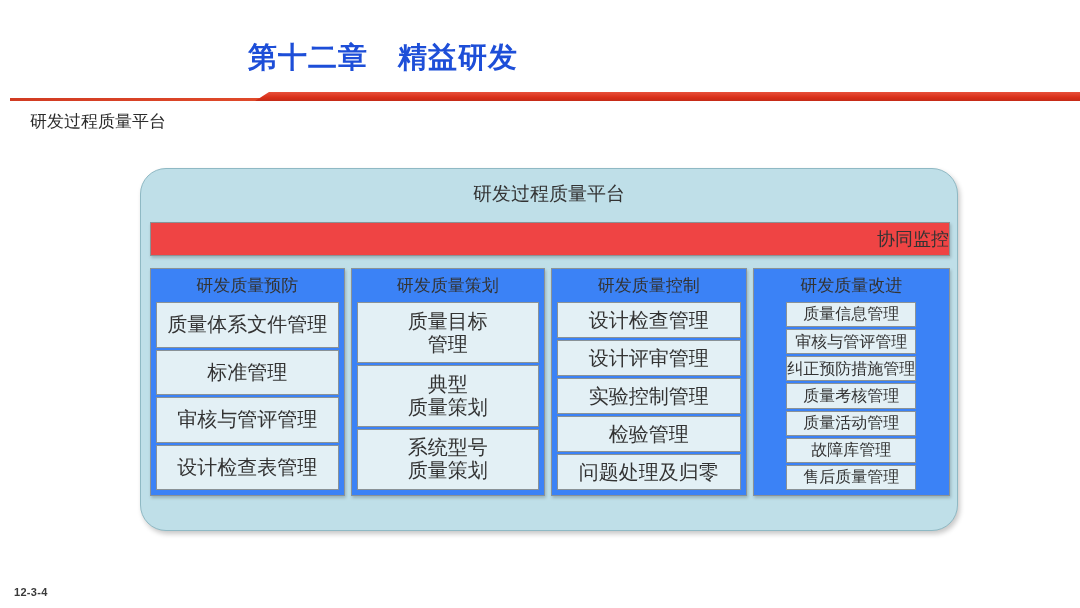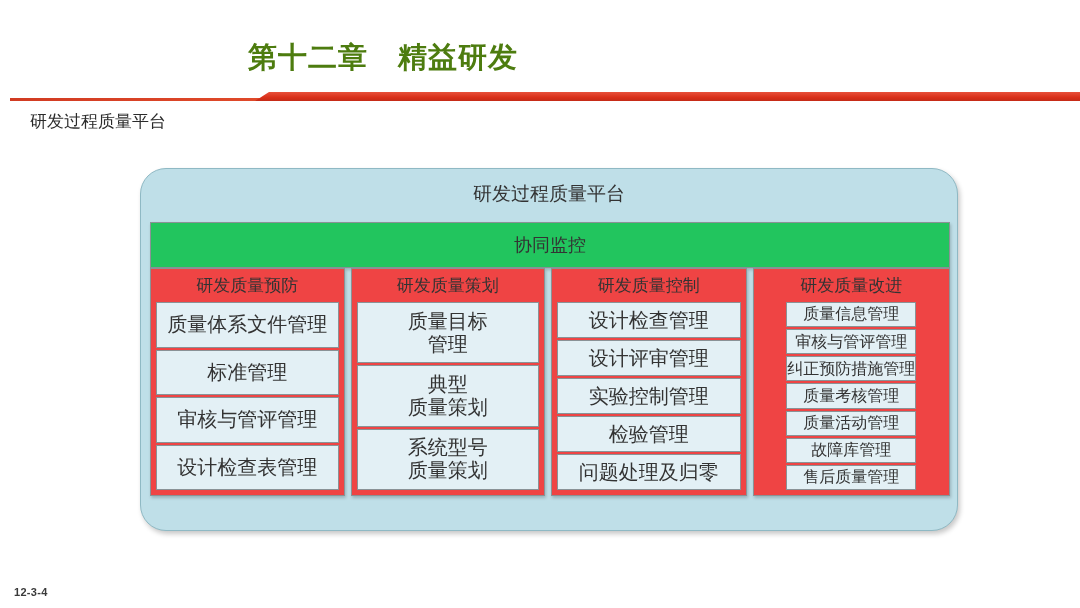--- a/index.html
+++ b/index.html
@@ -16,21 +16,21 @@
   }
 
   
   .slide-title {
     position: absolute;
     left: 248px;
     top: 38px;
     font-family: "Liberation Sans", "DejaVu Sans", sans-serif;
     font-size: 29px;
     font-weight: bold;
-    color: #4d7c0f;
+    color: #1d4ed8;
     letter-spacing: 1px;
     white-space: pre;
   }
 
   
   .divider {
     position: absolute;
     left: 0;
     top: 88px;
     width: 1080px;
@@ -99,46 +99,46 @@
     font-size: 19px;
     color: #333333;
   }
 
   
   .coord-band {
     position: absolute;
     left: 9px;
     top: 53px;
     width: 800px;
-    height: 46px;
-    background: #22c55e;
+    height: 34px;
+    background: #ef4444;
     border: 1px solid #8a9296;
     box-sizing: border-box;
     display: flex;
     align-items: center;
-    justify-content: center;
+    justify-content: flex-end;
     box-shadow: 1px 2px 3px rgba(0,0,0,0.20);
   }
   .coord-band-label {
     font-size: 18px;
     color: #333333;
   }
 
   
   .columns {
     position: absolute;
     left: 9px;
     top: 99px;
     width: 800px;
     height: 228px;
     display: flex;
     gap: 6px;
   }
   .column {
-    background: #ef4444;
+    background: #3b82f6;
     border: 1px solid #8a9296;
     box-sizing: border-box;
     box-shadow: 1px 2px 3px rgba(0,0,0,0.20);
     display: flex;
     flex-direction: column;
     padding: 0;
   }
   .col-1 { width: 196px; }
   .col-2 { width: 196px; justify-content: flex-end; }
   .col-3 { width: 197px; }

